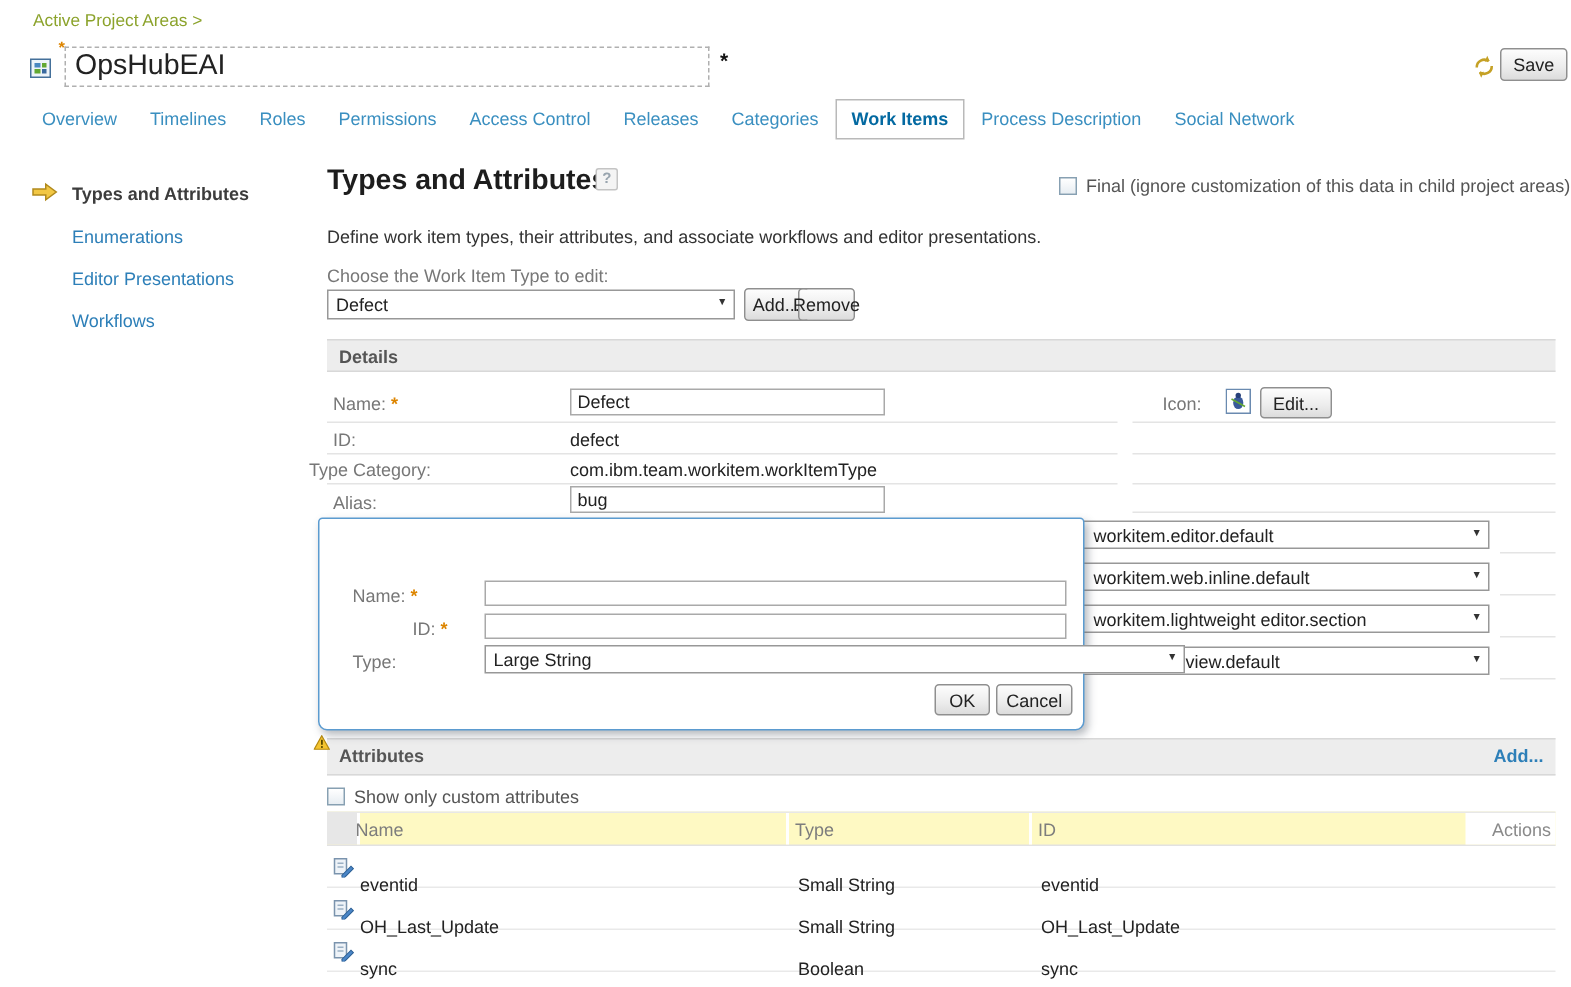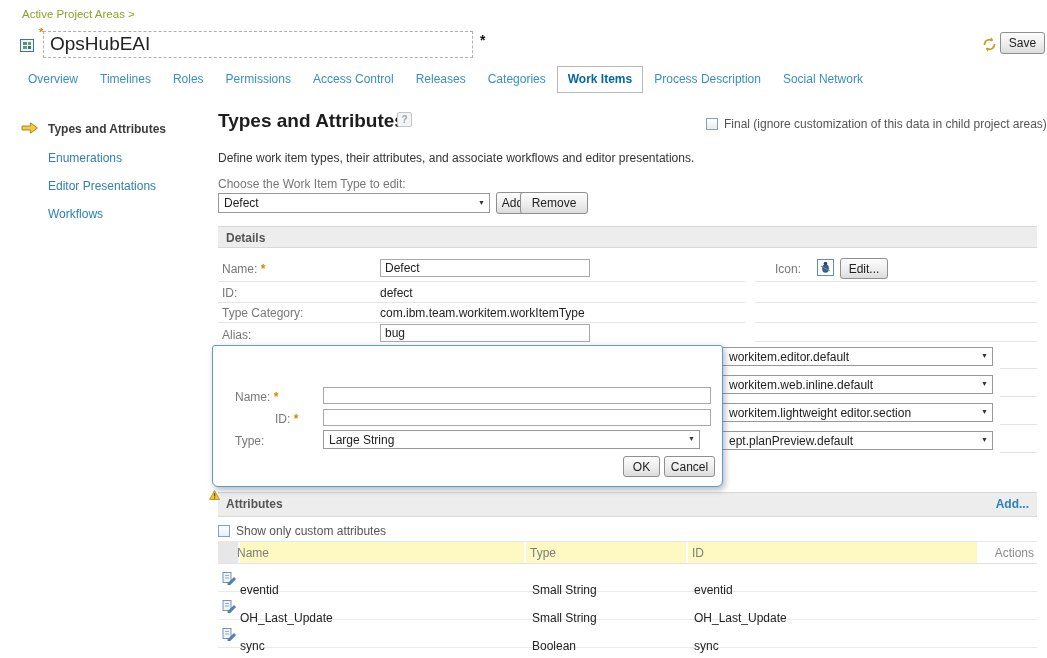--- a/index.html
+++ b/index.html
@@ -113,34 +113,34 @@
     <span>Final (ignore customization of this data in child project areas)</span>
   </div>
 
   <div class="abs" style="left:218px;top:151px;color:#333;">Define work item types, their attributes, and associate workflows and editor presentations.</div>
   <div class="abs lbl" style="left:218px;top:177px;">Choose the Work Item Type to edit:</div>
   <div class="selbox" style="left:218px;top:193px;width:272px;height:20px;line-height:19px;">
     <span>Defect</span>
     <span class="caret">▼</span>
   </div>
   <div class="btn" style="left:496px;top:192px;width:43px;height:22px;">Add...</div>
-  <div class="btn" style="left:520px;top:192px;width:68px;height:22px;">Remove</div>
+  <div class="btn" style="left:532px;top:192px;width:38px;height:22px;">Remove</div>
 
   <div class="secbar" style="top:226px;">Details</div>
 
   <span class="abs lbl" style="left:222px;top:262px;">
     <span>Name:</span> <span class="star">*</span></span>
   <input class="input" style="left: 380px; top: 259px; width: 210px; height: 18px;" value="Defect">
   <div class="hline" style="left:218px;top:281px;width:527px;"></div>
 
   <span class="abs lbl" style="left:222px;top:286px;">ID:</span>
   <span class="abs" style="left:380px;top:286px;">defect</span>
   <div class="hline" style="left:218px;top:302px;width:527px;"></div>
 
-  <span class="abs lbl" style="left:222px;top:306px;text-align:right;">Type Category:</span>
+  <span class="abs lbl" style="left:206px;top:306px;text-align:right;">Type Category:</span>
   <span class="abs" style="left:380px;top:306px;">com.ibm.team.workitem.workItemType</span>
   <div class="hline" style="left:218px;top:322px;width:527px;"></div>
 
   <span class="abs lbl" style="left:222px;top:328px;">Alias:</span>
   <input class="input" style="left: 380px; top: 324px; width: 210px; height: 18px;" value="bug">
 
   <span class="abs lbl" style="left:775px;top:262px;">Icon:</span>
   <span class="abs" style="left:817px;top:259px;">
     <svg width="17" height="17">
         <rect x="0.5" y="0.5" width="16" height="16" fill="#fff" stroke="#6a8ab0"></rect>
@@ -245,21 +245,21 @@
   </div>
 
   <div class="dialog">
     <span class="abs lbl" style="left:22px;top:44px;">
       <span>Name:</span> <span class="star">*</span></span>
     <input class="input" style="left: 110px; top: 41px; width: 388px; height: 17px;" value="">
     <span class="abs lbl" style="left:22px;top:66px;margin-left:40px;">
       <span>ID:</span> <span class="star">*</span></span>
     <input class="input" style="left: 110px; top: 63px; width: 388px; height: 17px;" value="">
     <span class="abs lbl" style="left:22px;top:88px;">Type:</span>
-    <div class="selbox" style="left:110px;top:84px;width:377px;height:19px;">
+    <div class="selbox" style="left:110px;top:84px;width:467px;height:19px;">
       <span>Large String</span>
       <span class="caret">▼</span>
     </div>
     <div class="btn" style="left:410px;top:110px;width:37px;height:21px;">OK</div>
     <div class="btn" style="left:451px;top:110px;width:51px;height:21px;">Cancel</div>
   </div>
 
 </div>
 
 </body></html>

